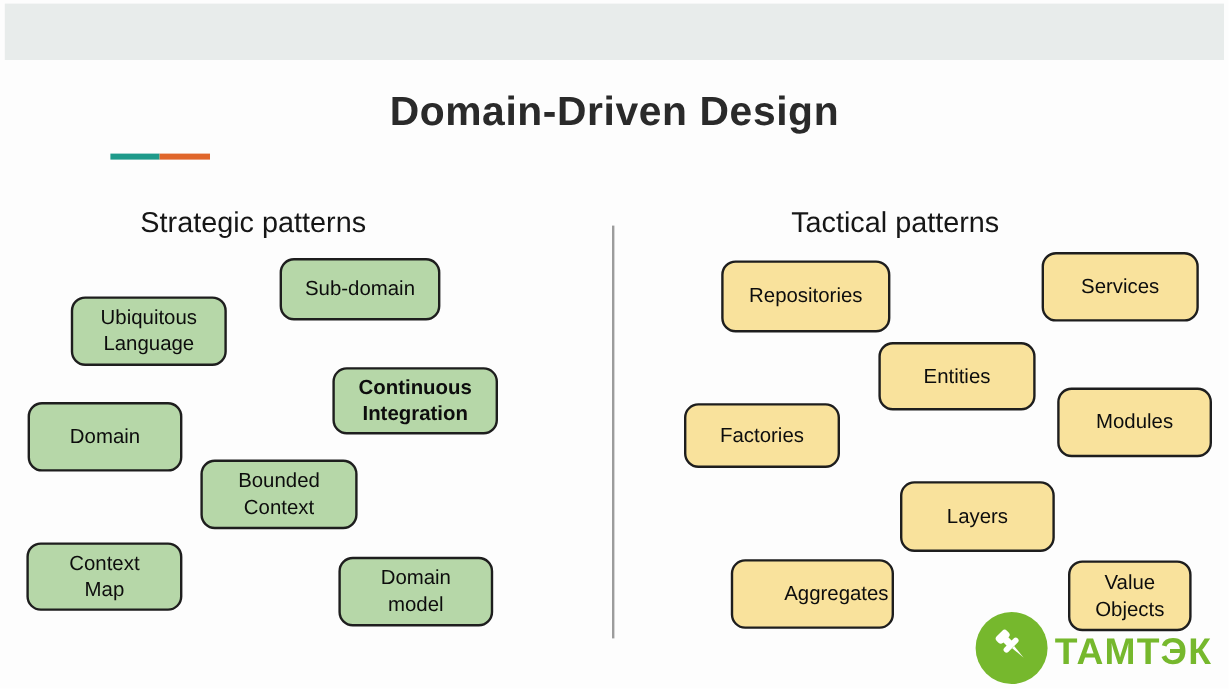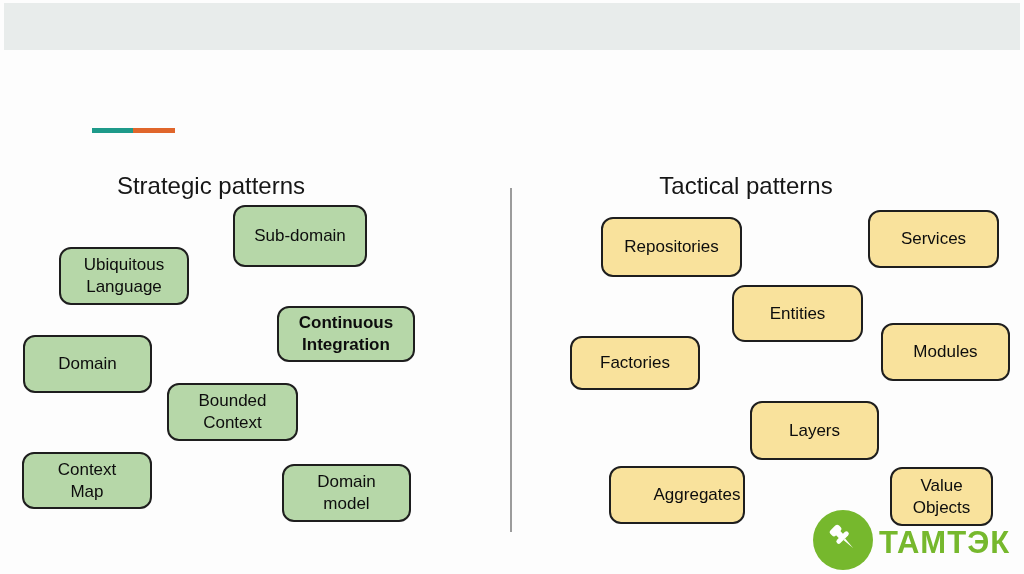--- a/index.html
+++ b/index.html
@@ -94,47 +94,48 @@
     padding-top: 4px;
   }
 </style>
 </head>
 <body>
 
 <div class="slide">
 
   <div class="topbar"></div>
 
+  <div class="title">Domain-Driven Design</div>
 
   <div class="accent-underline">
     <div class="teal"></div>
     <div class="orange"></div>
   </div>
 
   <div class="col-heading left">Strategic patterns</div>
   <div class="col-heading right">Tactical patterns</div>
 
   <div class="divider"></div>
 
-  <div class="box green" style="left:233px; top:205px; width:134px; height:62px;">Sub-domain</div>
+  <div class="box green" style="left:233px; top:215px; width:134px; height:52px;">Sub-domain</div>
   <div class="box green" style="left:59px; top:247px; width:130px; height:58px;">Ubiquitous
 Language</div>
   <div class="box green" style="left:277px; top:306px; width:138px; height:56px;font-weight:bold;">Continuous
 Integration</div>
   <div class="box green" style="left:23px; top:335px; width:129px; height:58px;">Domain</div>
   <div class="box green" style="left:167px; top:383px; width:131px; height:58px;">Bounded
 Context</div>
   <div class="box green" style="left:22px; top:452px; width:130px; height:57px;">Context
 Map</div>
   <div class="box green" style="left:282px; top:464px; width:129px; height:58px;">Domain
 model</div>
 
   <div class="box yellow" style="left:589px; top:217px; width:141px; height:60px;">Repositories</div>
   <div class="box yellow" style="left:856px; top:210px; width:131px; height:58px;">Services</div>
-  <div class="box yellow" style="left:720px; top:285px; width:131px; height:57px;border-radius:13px;">Entities</div>
+  <div class="box yellow" style="left:720px; top:285px; width:131px; height:57px;">Entities</div>
   <div class="box yellow" style="left:558px; top:336px; width:130px; height:54px;">Factories</div>
   <div class="box yellow" style="left:869px; top:323px; width:129px; height:58px;">Modules</div>
   <div class="box yellow" style="left:738px; top:401px; width:129px; height:59px;">Layers</div>
   <div class="box yellow" style="left:597px; top:466px; width:136px; height:58px;padding-left:40px;">Aggregates</div>
   <div class="box yellow" style="left:878px; top:467px; width:103px; height:59px;">Value
 Objects</div>
 
   <div class="logo">
     <div class="logo-circle">
       <span>

